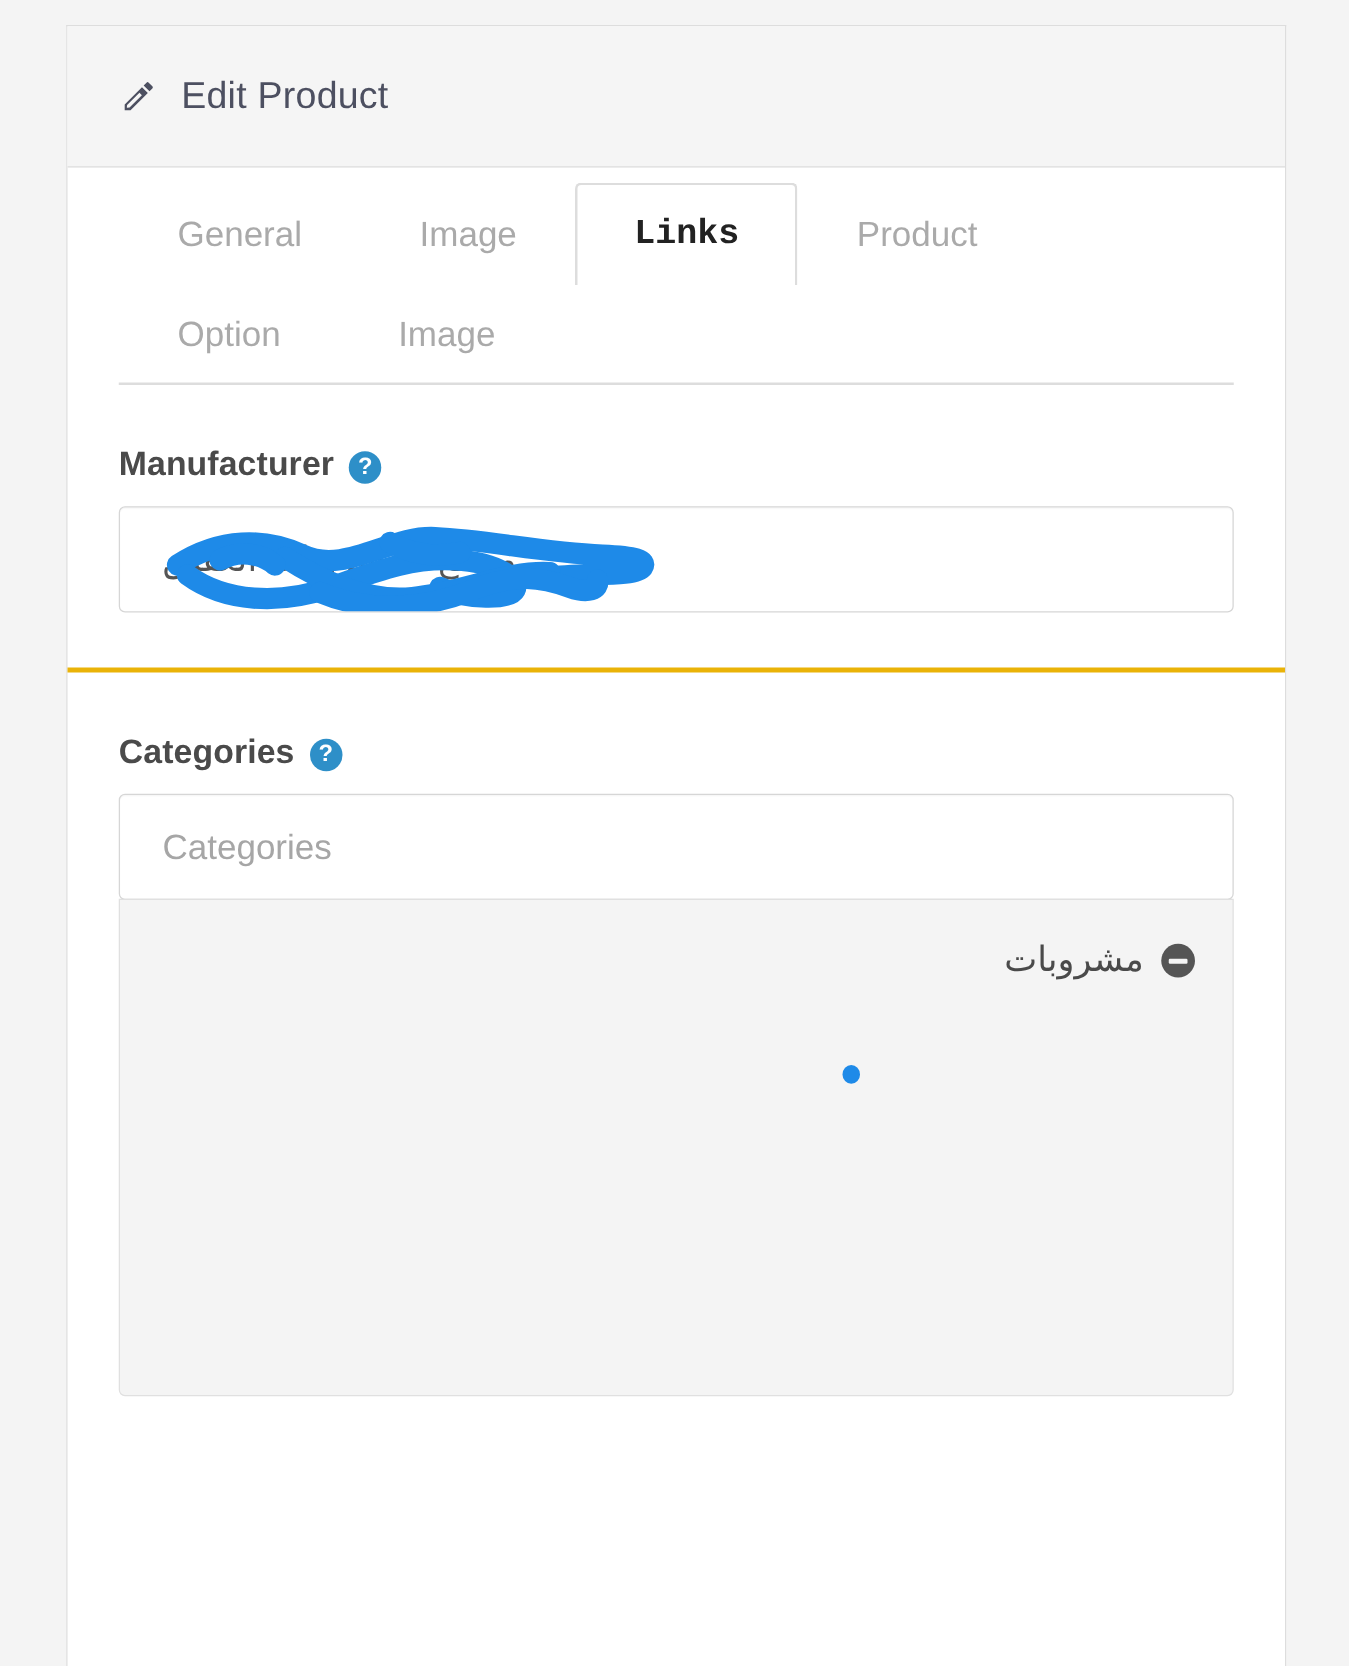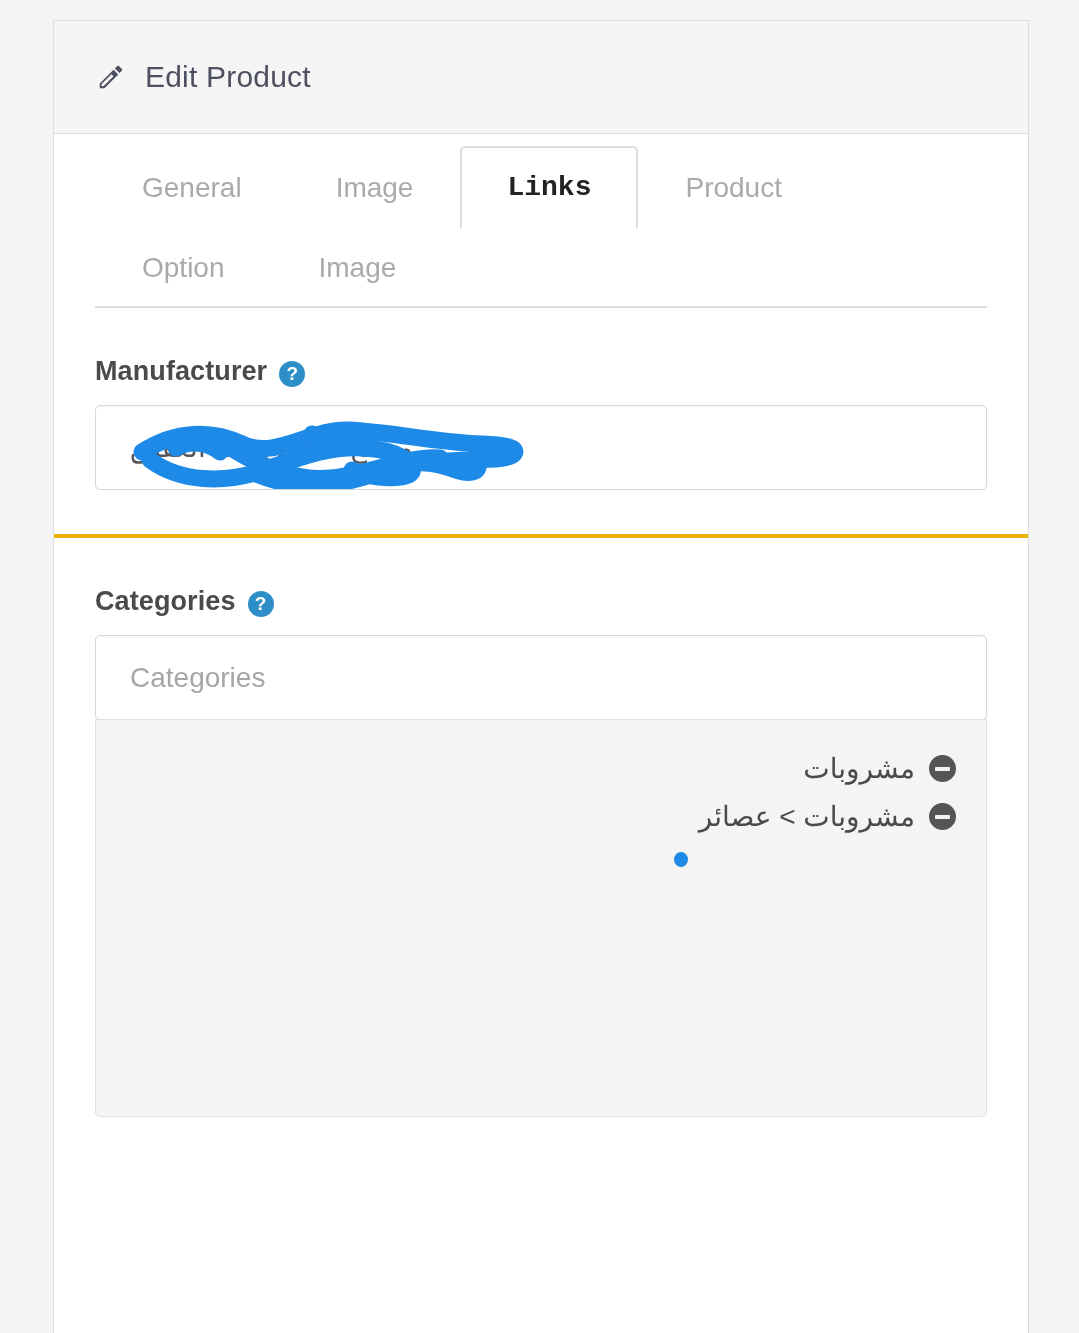--- a/index.html
+++ b/index.html
@@ -176,20 +176,21 @@
     position: relative;
   }
   .cat-item {
     display: flex;
     align-items: center;
     direction: rtl;
     font-size: 28px;
     color: #4a4a4a;
     height: 48px;
     white-space: nowrap;
+    font-family: Liberation Serif, serif;
   }
   .minus-icon {
     width: 27px;
     height: 27px;
     border-radius: 50%;
     background: #555555;
     margin-left: 14px;
     flex: 0 0 auto;
     position: relative;
     cursor: pointer;
@@ -266,22 +267,18 @@
         <span class="help-icon">?</span>
       </div>
 
       <input class="form-control" type="text" placeholder="Categories" style="">
 
       <div class="cat-well">
         <div class="cat-item">
           <span class="minus-icon"></span>
           <span class="cat-label">مشروبات</span>
         </div>
-        <div class="cat-item">
-          <span class="minus-icon"></span>
-          <span class="cat-label">مشروبات &gt; عصائر</span>
-        </div>
         <div class="blue-dot"></div>
       </div>
     </div>
 
   </div>
 </div>
 
 </body></html>

